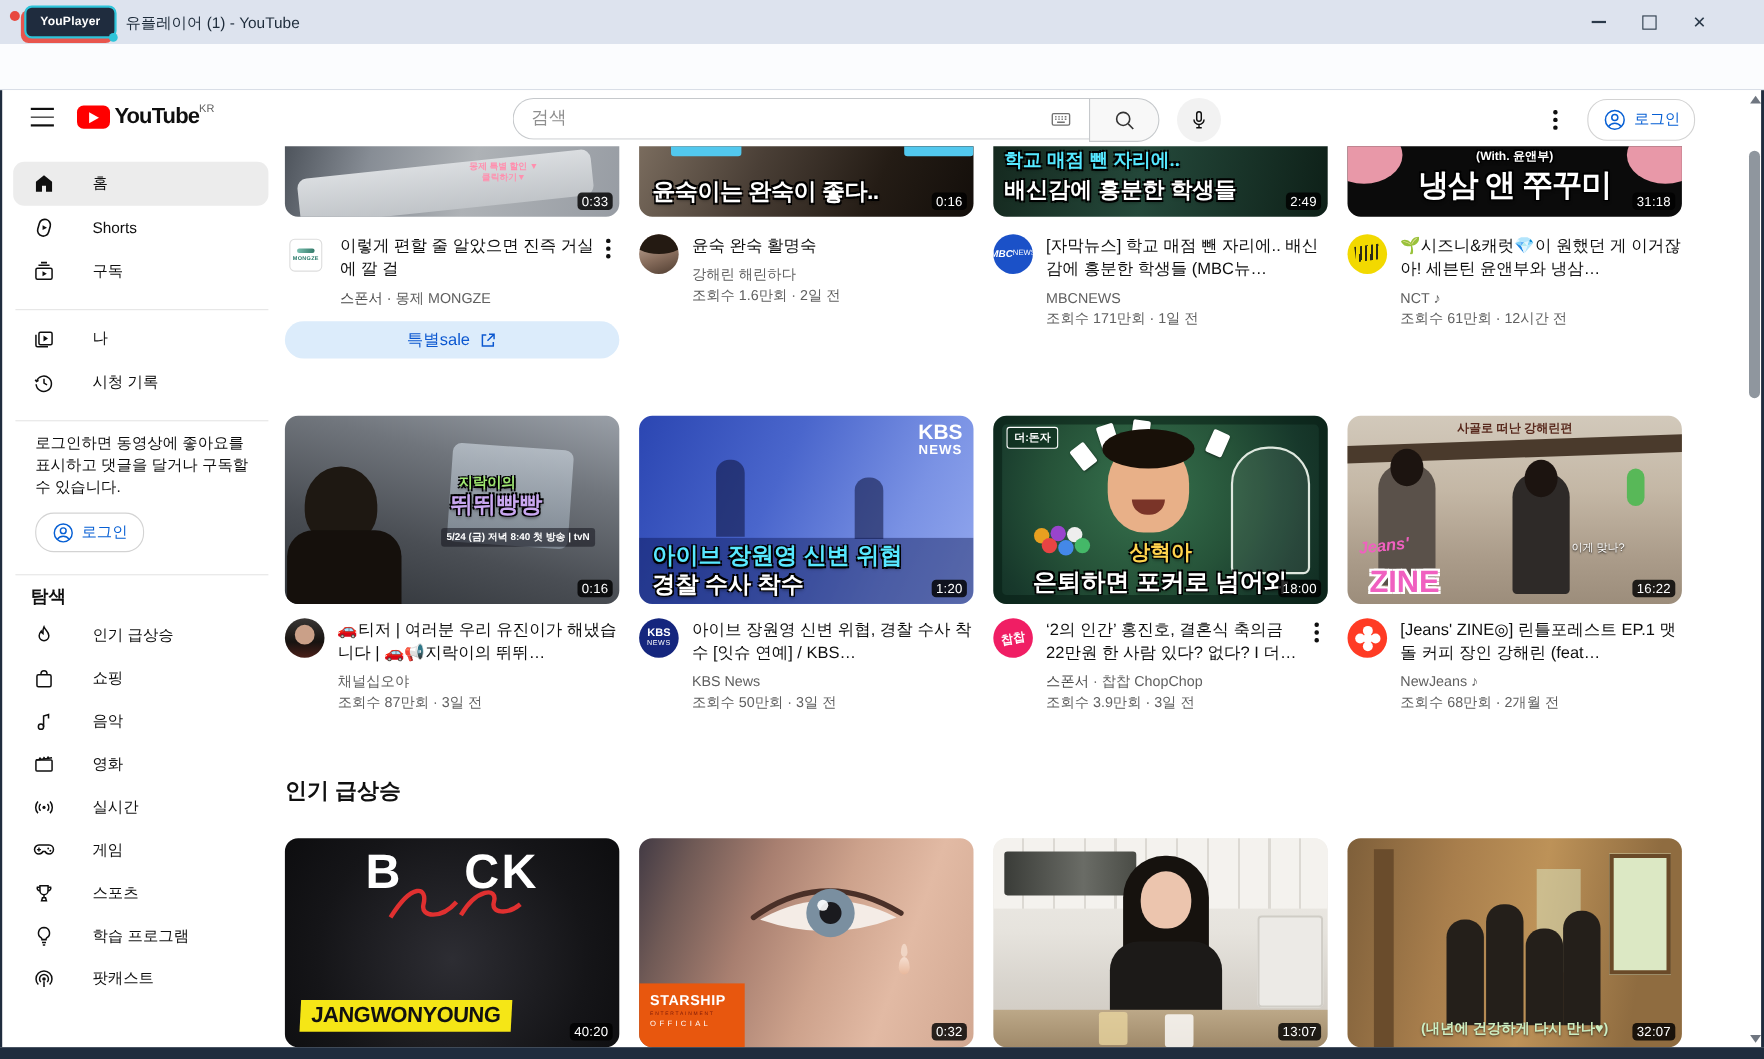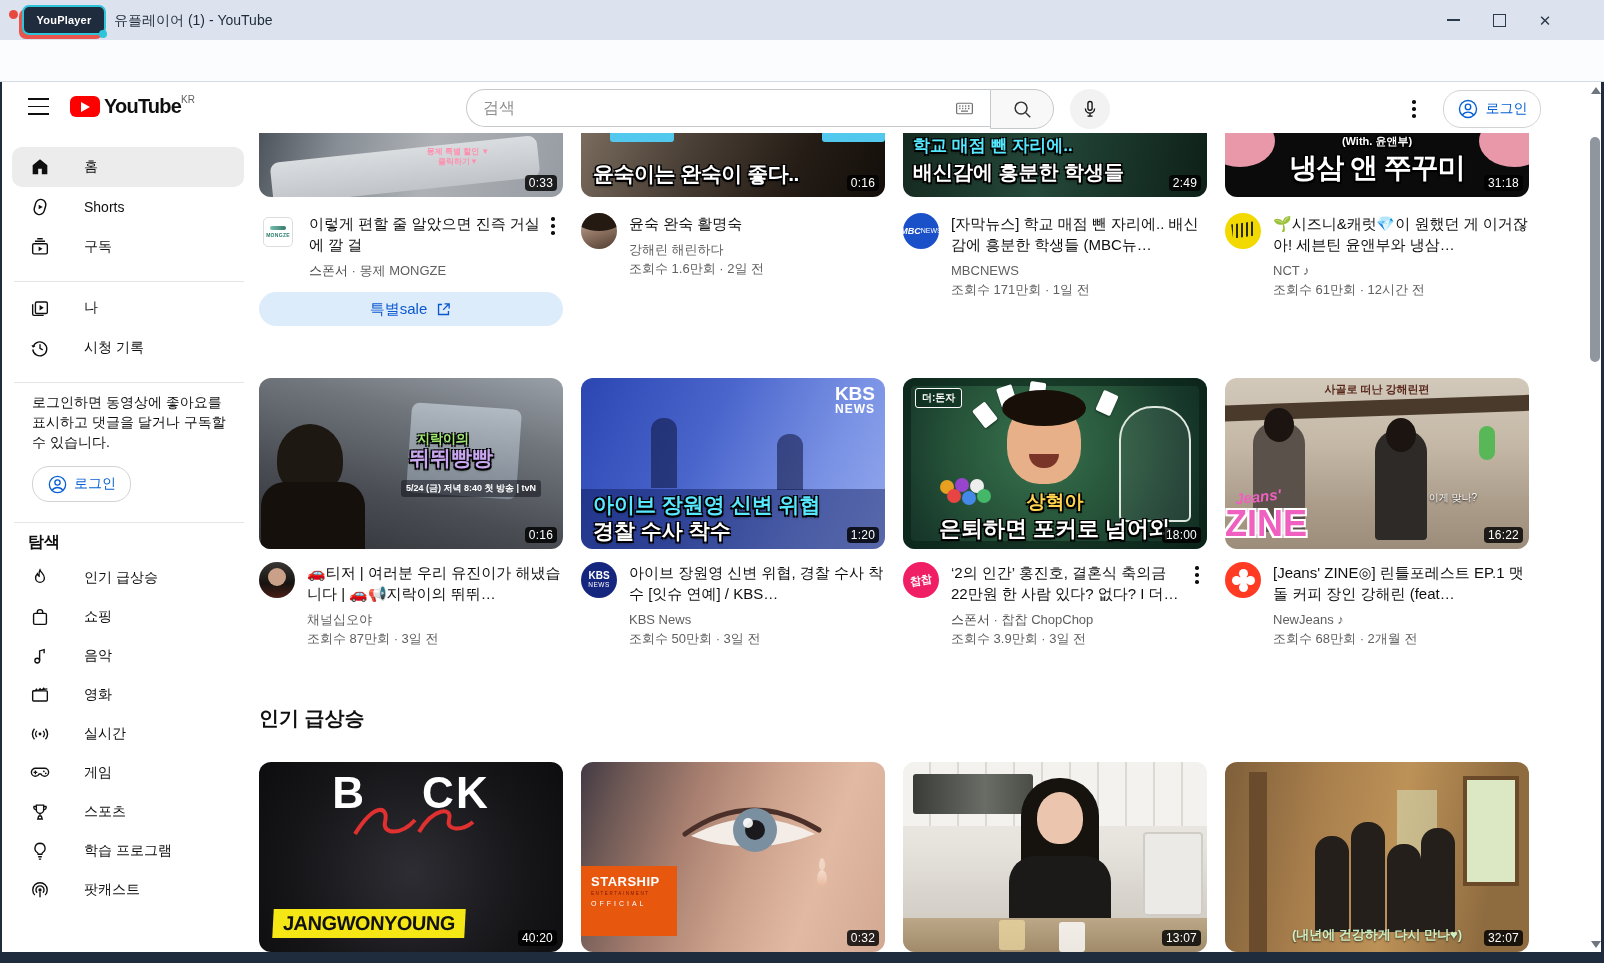--- a/index.html
+++ b/index.html
@@ -166,31 +166,31 @@
 
   .t24{background:linear-gradient(180deg,#d2c9bb,#c4b7a5 40%,#ab9c8a 75%,#9c8d7b)}
   .t24::before{content:"";position:absolute;left:-10px;top:22px;width:330px;height:16px;background:#4a3a2c;transform:rotate(-2deg)}
   .t24 .g1,.t24 .g2{position:absolute;width:52px;height:110px;border-radius:22px 22px 4px 4px;background:#5a514a}
   .t24 .g1{left:28px;top:44px}.t24 .g2{left:150px;top:52px;background:#2e2a28}
   .t24 .hd1,.t24 .hd2{position:absolute;width:30px;height:34px;border-radius:50%;background:#1c1410}
   .t24 .hd1{left:39px;top:30px}.t24 .hd2{left:161px;top:40px}
   .t24 .cactus{position:absolute;right:34px;top:48px;width:16px;height:34px;border-radius:8px;background:#58b858}
   .t24 .top{left:0;right:0;top:4px;text-align:center;font-size:11px;font-weight:800;color:#58281c}
   .t24 .jl{left:10px;bottom:44px;font-size:15px;font-weight:800;font-style:italic;color:#f060c0;transform:rotate(-6deg)}
-  .t24 .zl{left:0;bottom:4px;font-size:36px;font-weight:900;color:#f060c0;text-shadow:-2px -2px 0 #fff,2px -2px 0 #fff,-2px 2px 0 #fff,2px 2px 0 #fff}
+  .t24 .zl{left:20px;bottom:4px;font-size:28px;font-weight:900;color:#f060c0;text-shadow:-2px -2px 0 #fff,2px -2px 0 #fff,-2px 2px 0 #fff,2px 2px 0 #fff}
   .t24 .ig{right:52px;bottom:44px;font-size:10px;color:#fff;text-shadow:0 1px 2px #000}
 
   .t31{background:radial-gradient(circle at 50% 58%,#2d2d33,#151518 65%,#0d0d0f)}
   .t31 .big{left:0;right:0;top:6px;text-align:center;font-size:44px;font-weight:900;color:#fff;letter-spacing:2px}
   .t31 .big b{margin-right:56px;font-weight:900}
   .t31 .badge{left:14px;bottom:14px;background:#f5e616;color:#111;font-size:20px;font-weight:900;padding:3px 10px;transform:skew(-3deg);letter-spacing:-.5px}
   .t31 svg{position:absolute;left:90px;top:34px}
 
   .t32{background:linear-gradient(110deg,#423a44 0%,#705a56 14%,#a87f70 34%,#cda28c 55%,#e2baa4 75%,#d2a892)}
-  .t32 .orange{position:absolute;left:0;bottom:16px;width:96px;height:70px;background:#e8570e;color:#fff;padding:8px 0 0 10px;box-sizing:border-box}
+  .t32 .orange{position:absolute;left:0;bottom:0;width:96px;height:58px;background:#e8570e;color:#fff;padding:8px 0 0 10px;box-sizing:border-box}
   .t32 .orange b{display:block;font-size:13px;font-weight:900;letter-spacing:.5px}
   .t32 .orange u{display:block;font-size:4.5px;text-decoration:none;color:#7a1808;letter-spacing:1.6px;margin-top:2px}
   .t32 .orange s{display:block;font-size:7px;text-decoration:none;letter-spacing:3px;margin-top:4px}
   .t32 svg{position:absolute;left:96px;top:30px}
   .t32 .tear{position:absolute;left:236px;top:108px;width:10px;height:16px;border-radius:50% 50% 50% 50%/60% 60% 40% 40%;background:linear-gradient(180deg,#f5ded0,#e8b89c);box-shadow:0 -14px 0 -2px #f0d5c4}
 
   .t33{background:linear-gradient(180deg,#f0eeea 0%,#e6e3dd 45%,#d8d4cd 70%,#ccc5bb)}
   .t33::before{content:"";position:absolute;left:0;top:0;width:304px;height:64px;background:repeating-linear-gradient(90deg,#f4f2ee 0 26px,#dcd9d3 26px 28px)}
   .t33 .shelf{position:absolute;left:10px;top:12px;width:120px;height:40px;background:linear-gradient(90deg,#3a3c38,#6a6c66 60%,#4a4c46);border-radius:3px}
   .t33 .fridge{position:absolute;right:4px;top:70px;width:60px;height:84px;background:#eceae6;border-radius:4px;box-shadow:inset 0 0 0 2px #d0cdc6}

